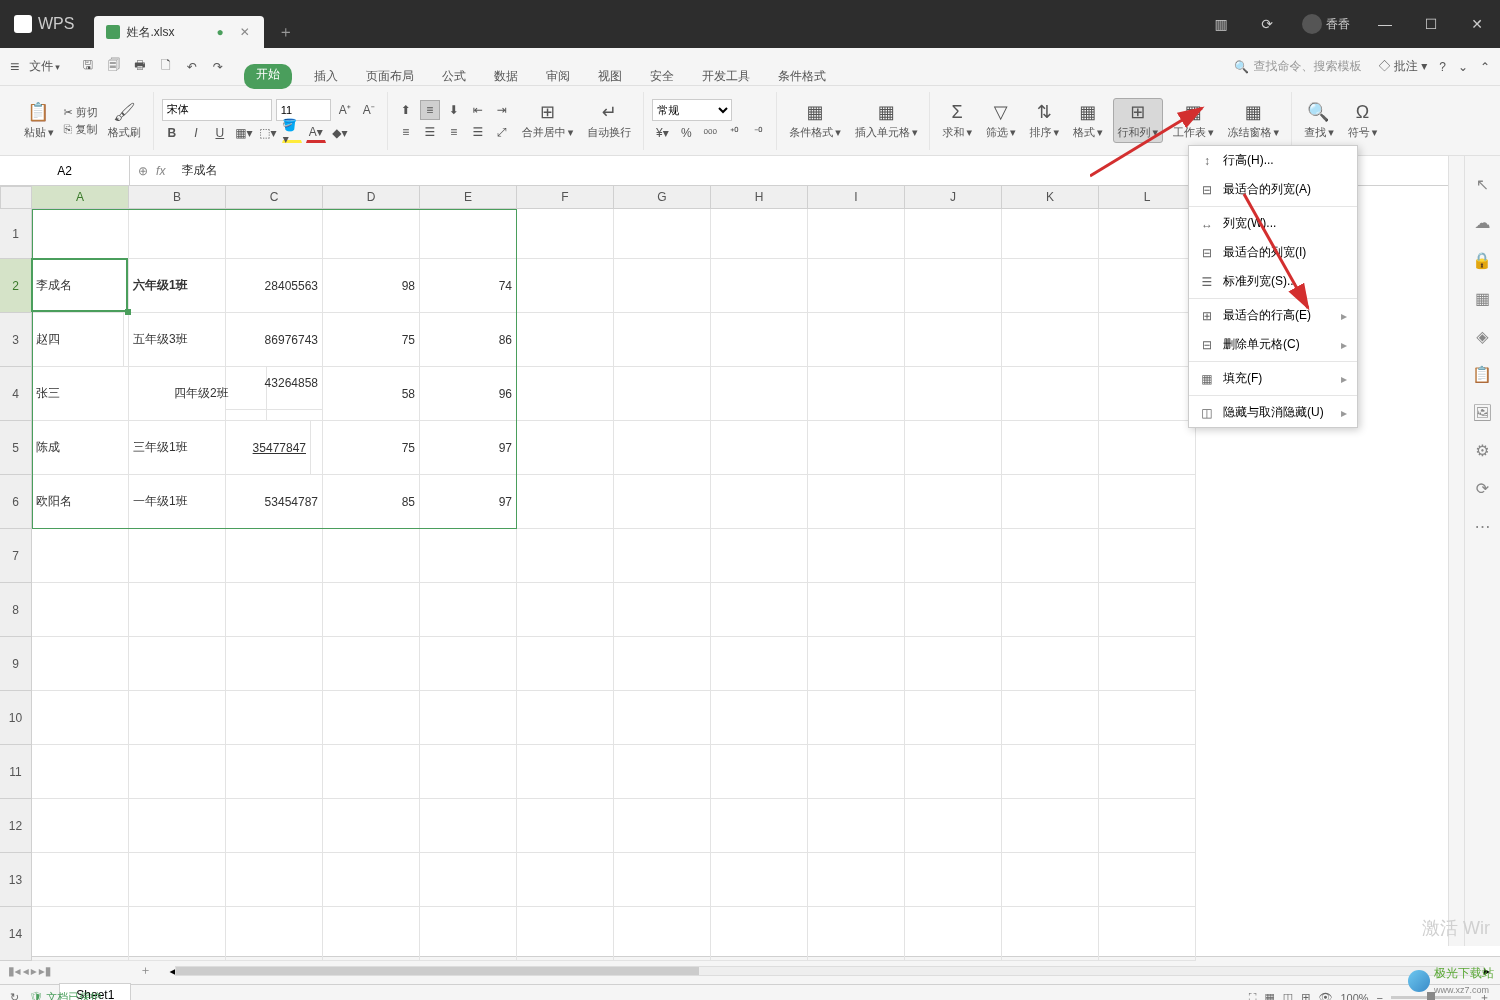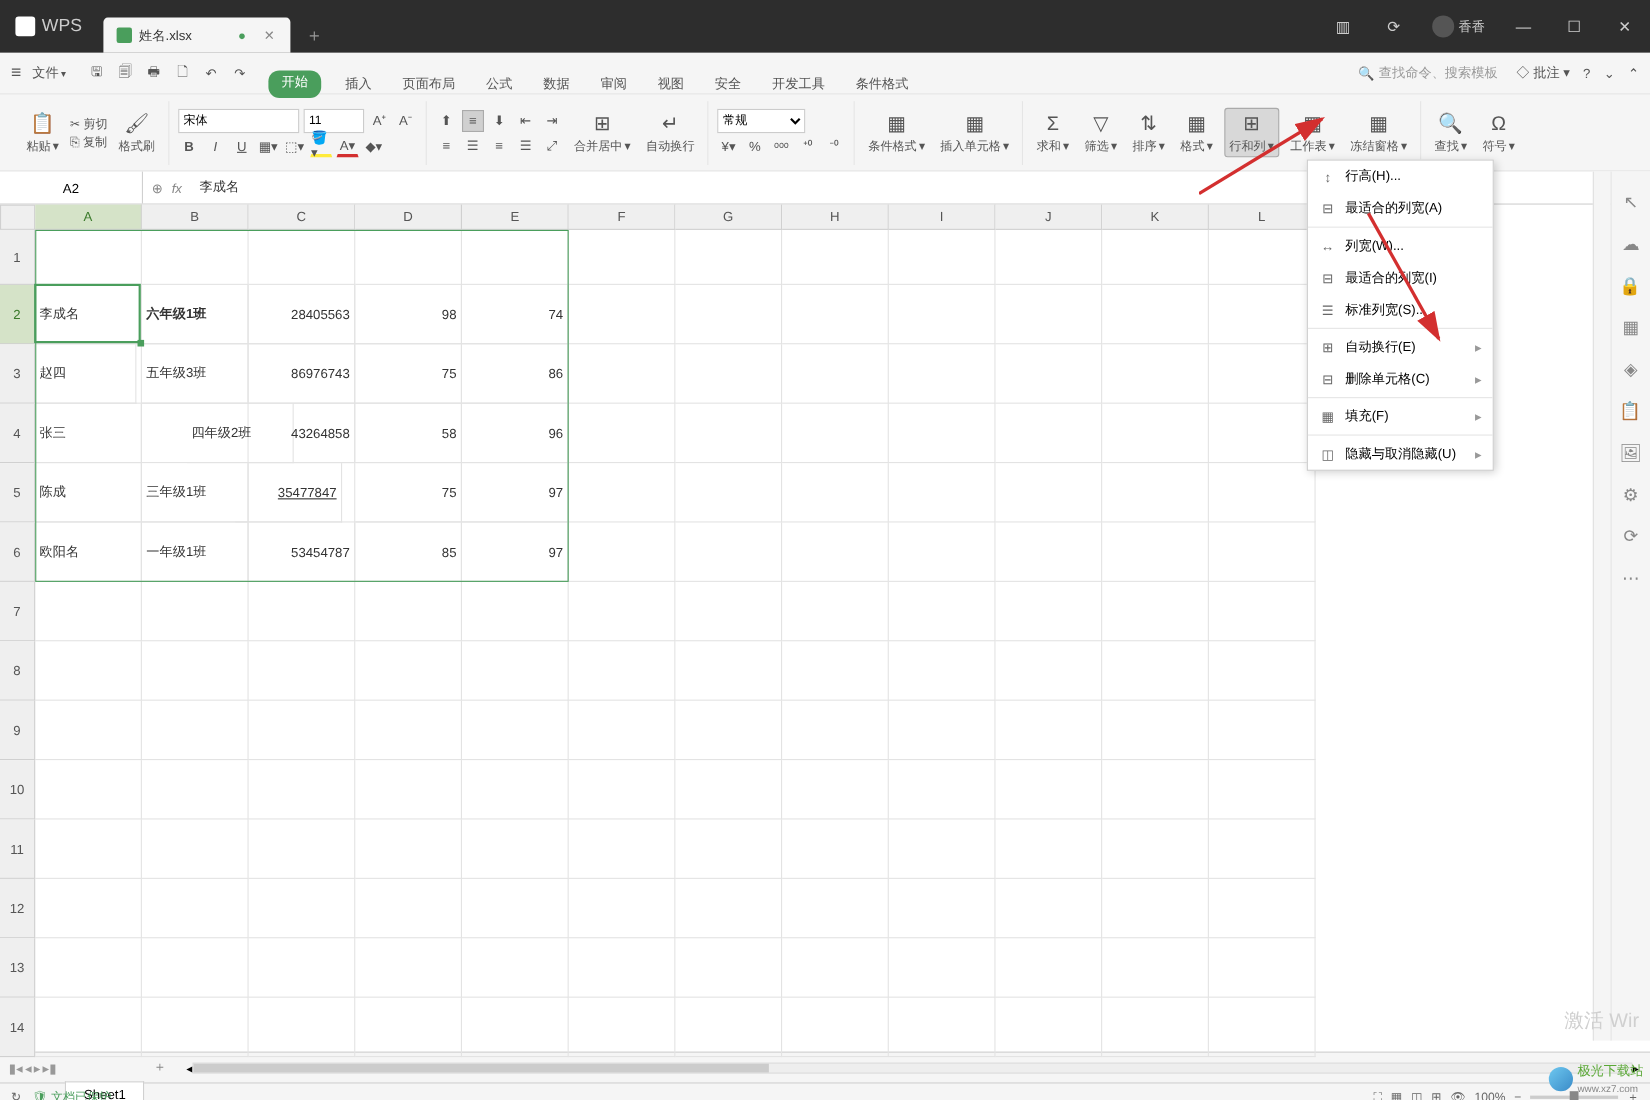--- a/index.html
+++ b/index.html
@@ -503,21 +503,21 @@
           <div class="cell rt" style="left: 194px; top: 50px; width: 97px; height: 54px;">28405563</div>
           <div class="cell rt" style="left: 291px; top: 50px; width: 97px; height: 54px;">98</div>
           <div class="cell rt" style="left: 388px; top: 50px; width: 97px; height: 54px;">74</div>
           <div class="cell" style="left: 0px; top: 104px; width: 92px; height: 54px;">赵四</div>
           <div class="cell" style="left: 97px; top: 104px; width: 97px; height: 54px;">五年级3班</div>
           <div class="cell rt" style="left: 194px; top: 104px; width: 97px; height: 54px;">86976743</div>
           <div class="cell rt" style="left: 291px; top: 104px; width: 97px; height: 54px;">75</div>
           <div class="cell rt" style="left: 388px; top: 104px; width: 97px; height: 54px;">86</div>
           <div class="cell" style="left: 0px; top: 158px; width: 97px; height: 54px;">张三</div>
           <div class="cell" style="left: 97px; top: 158px; width: 97px; height: 54px; margin-left: 41px;">四年级2班</div>
-          <div class="cell rt" style="left: 194px; top: 158px; width: 97px; height: 54px;">43264858</div>
+          <div class="cell rt" style="left: 194px; top: 147px; width: 97px; height: 54px;">43264858</div>
           <div class="cell rt" style="left: 291px; top: 158px; width: 97px; height: 54px;">58</div>
           <div class="cell rt" style="left: 388px; top: 158px; width: 97px; height: 54px;">96</div>
           <div class="cell" style="left: 0px; top: 212px; width: 97px; height: 54px;">陈成</div>
           <div class="cell" style="left: 97px; top: 212px; width: 97px; height: 54px;">三年级1班</div>
           <div class="cell rt" style="left: 182px; top: 212px; width: 97px; height: 54px; text-decoration: underline;">35477847</div>
           <div class="cell rt" style="left: 291px; top: 212px; width: 97px; height: 54px;">75</div>
           <div class="cell rt" style="left: 388px; top: 212px; width: 97px; height: 54px;">97</div>
           <div class="cell" style="left: 0px; top: 266px; width: 97px; height: 54px;">欧阳名</div>
           <div class="cell" style="left: 97px; top: 266px; width: 97px; height: 54px;">一年级1班</div>
           <div class="cell rt" style="left: 194px; top: 266px; width: 97px; height: 54px;">53454787</div>
@@ -563,21 +563,21 @@
       <span class="menu-icon">⊟</span>
       <span>最适合的列宽(I)</span>
     </div>
     <div class="menu-item">
       <span class="menu-icon">☰</span>
       <span>标准列宽(S)...</span>
     </div>
     <div class="menu-sep"></div>
     <div class="menu-item">
       <span class="menu-icon">⊞</span>
-      <span>自动换行(E)</span>
+      <span>最适合的行高(E)</span>
       <span class="menu-arrow">▸</span>
     </div>
     <div class="menu-item">
       <span class="menu-icon">⊟</span>
       <span>删除单元格(C)</span>
       <span class="menu-arrow">▸</span>
     </div>
     <div class="menu-sep"></div>
     <div class="menu-item">
       <span class="menu-icon">▦</span>

